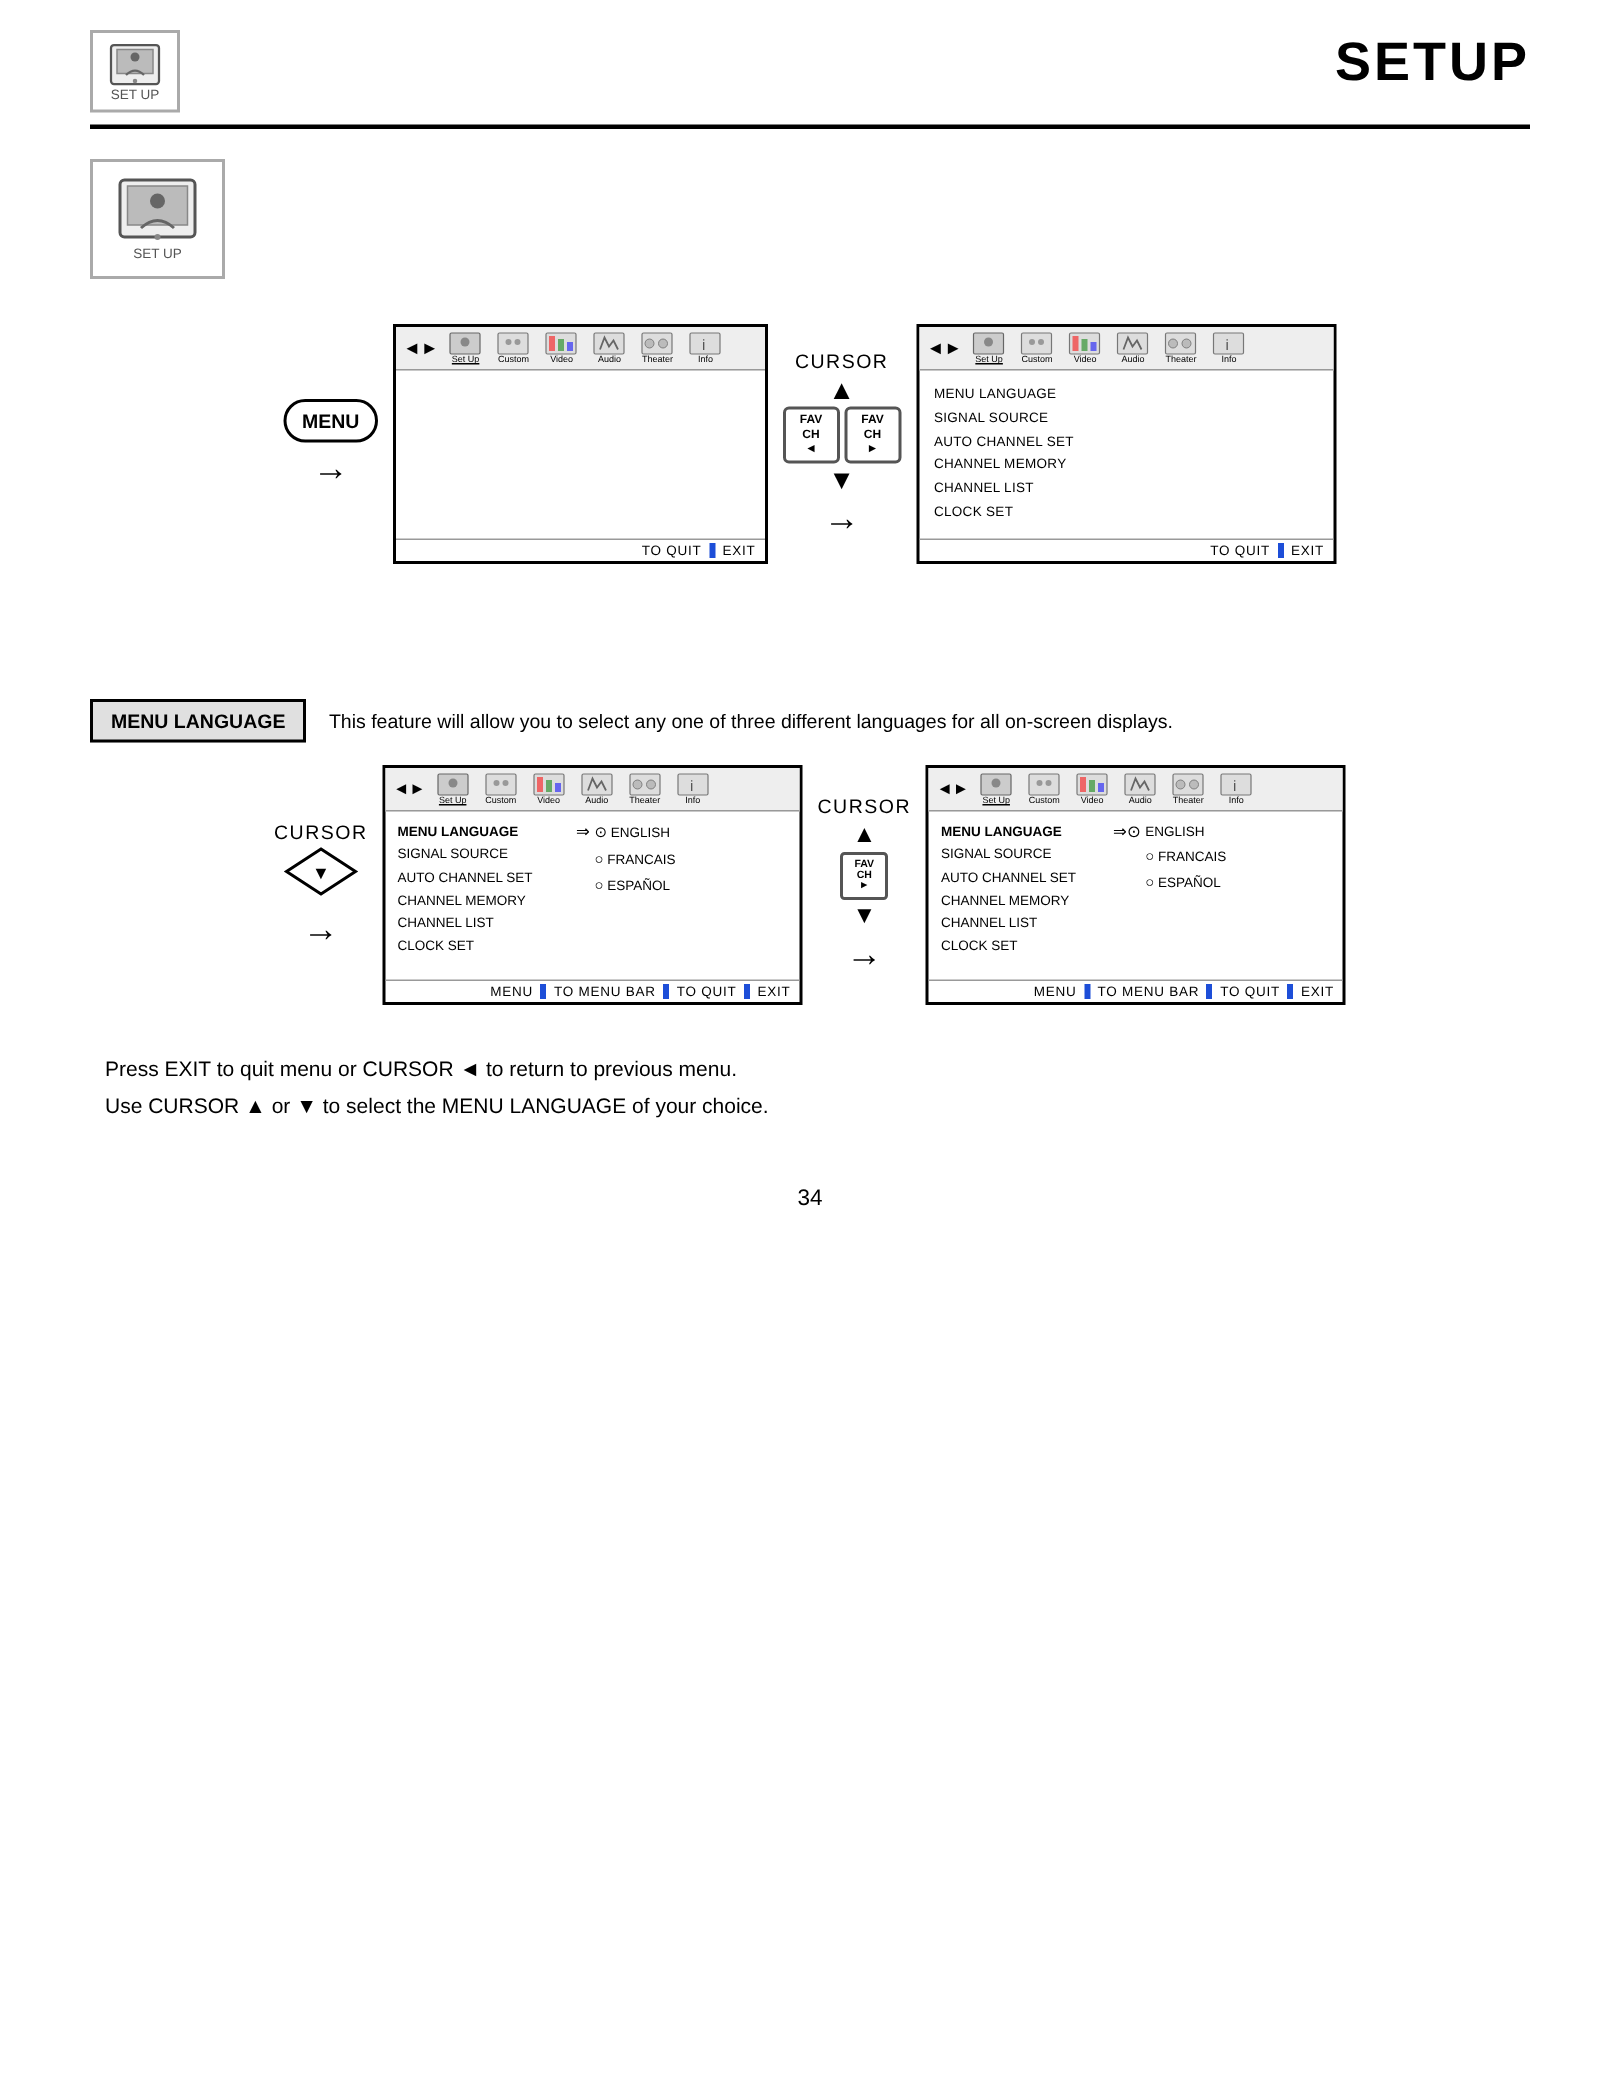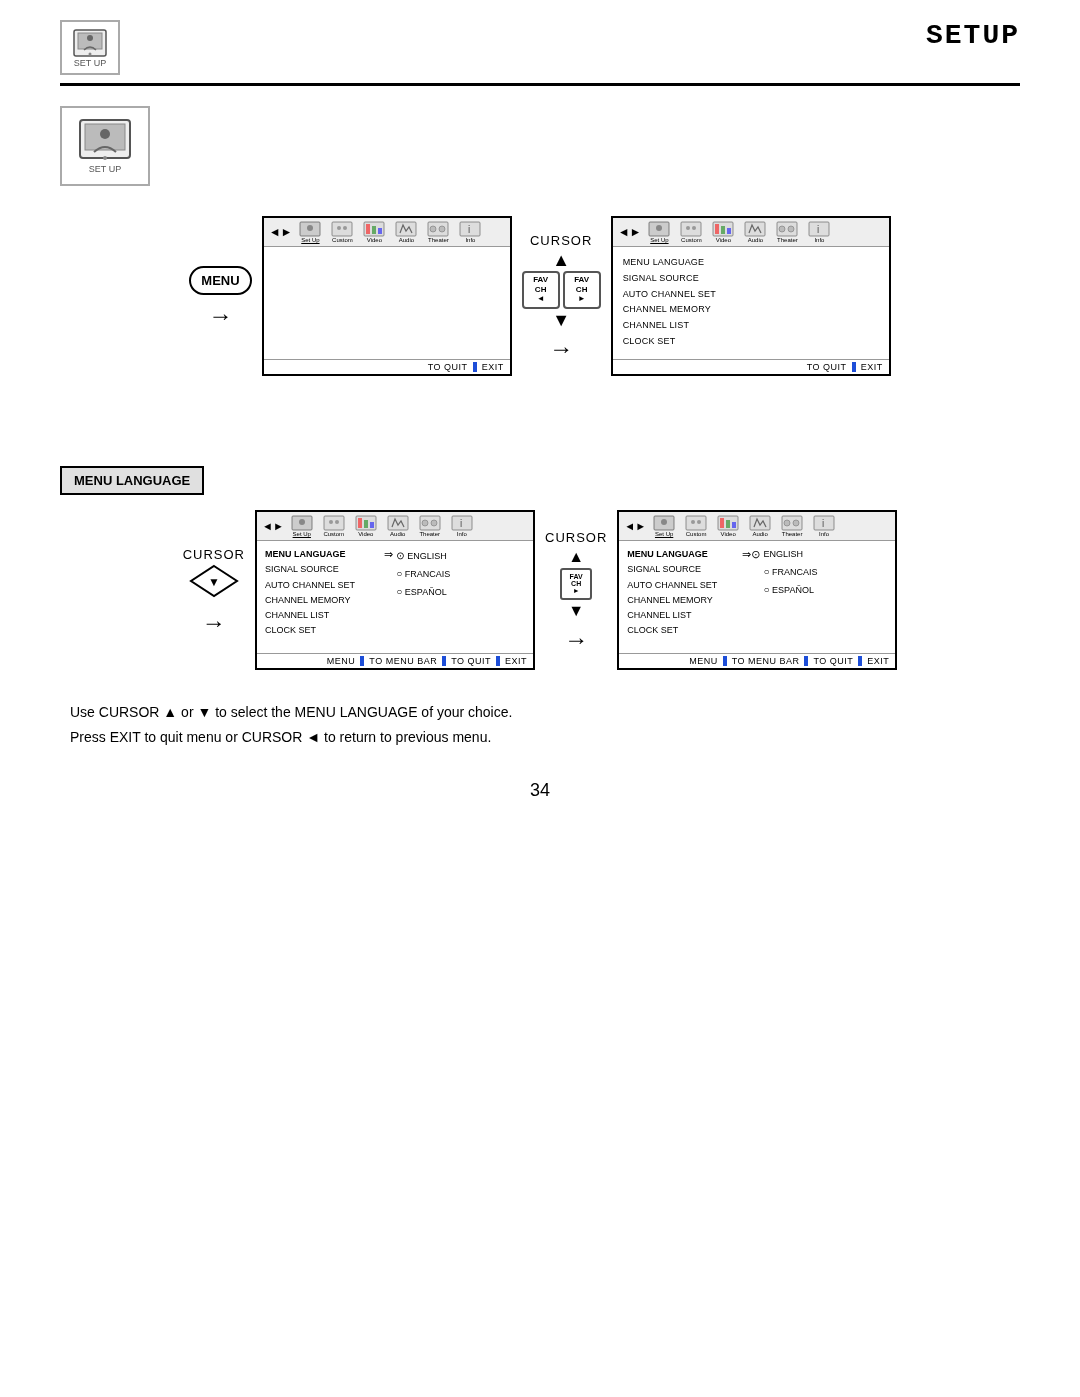--- a/index.html
+++ b/index.html
@@ -31,24 +31,23 @@
       align-items: center;
       justify-content: center;
       font-size: 9px;
       color: #555;
     }
     .header-icon svg {
       width: 36px;
       height: 30px;
     }
     .page-title {
-      font-size: 28px;
+      font-size: 36px;
       font-weight: bold;
       letter-spacing: 2px;
-      font-family: Liberation Mono, monospace;
     }
 
     
     .intro {
       display: flex;
       align-items: flex-start;
       margin-bottom: 30px;
       gap: 20px;
     }
     .intro-icon {
@@ -214,22 +213,22 @@
 
     .footer-text {
       font-size: 14px;
       margin-top: 15px;
       line-height: 1.8;
       padding: 0 10px;
     }
 
     .page-number {
       text-align: center;
-      font-size: 18px;
-      margin-top: 30px;
+      font-size: 15px;
+      margin-top: 40px;
     }
 
     .fav-ch-pair {
       display: flex;
       gap: 3px;
     }
 
     .tv-screen-menu-list {
       font-size: 9px;
       line-height: 1.7;
@@ -445,20 +444,21 @@
       <span>TO QUIT</span>
       <span>EXIT</span>
     </div>
   </div>
 </div>
 
 <div style="height:40px;"></div>
 
 <div class="section-label">
   <div class="label-box">MENU LANGUAGE</div>
+  <span class="label-desc">This feature will allow you to select any one of three different languages for all on-screen displays.</span>
 </div>
 
 <div class="diagram-row2">
 
   <div class="cursor-down">
     <span class="cursor-down-label">CURSOR</span>
     <svg class="cursor-arrow-down" viewBox="0 0 50 35">
 
       <polygon points="25,2 48,17 25,32 2,17" fill="white" stroke="#000" stroke-width="2"></polygon>
       <text x="25" y="22" text-anchor="middle" font-size="12" font-weight="bold" fill="#000">▼</text>
@@ -629,17 +629,17 @@
     <div class="tv-footer">
       <span>MENU</span>
       <span>TO MENU BAR</span>
       <span>TO QUIT</span>
       <span>EXIT</span>
     </div>
   </div>
 </div>
 
 <div class="footer-text">
+  <p>Press EXIT to quit menu or CURSOR ◄ to return to previous menu.</p>
   <p>Use CURSOR ▲ or ▼ to select the MENU LANGUAGE of your choice.</p>
-  <p>Press EXIT to quit menu or CURSOR ◄ to return to previous menu.</p>
 </div>
 
 <div class="page-number">34</div>
 
 </body></html>

